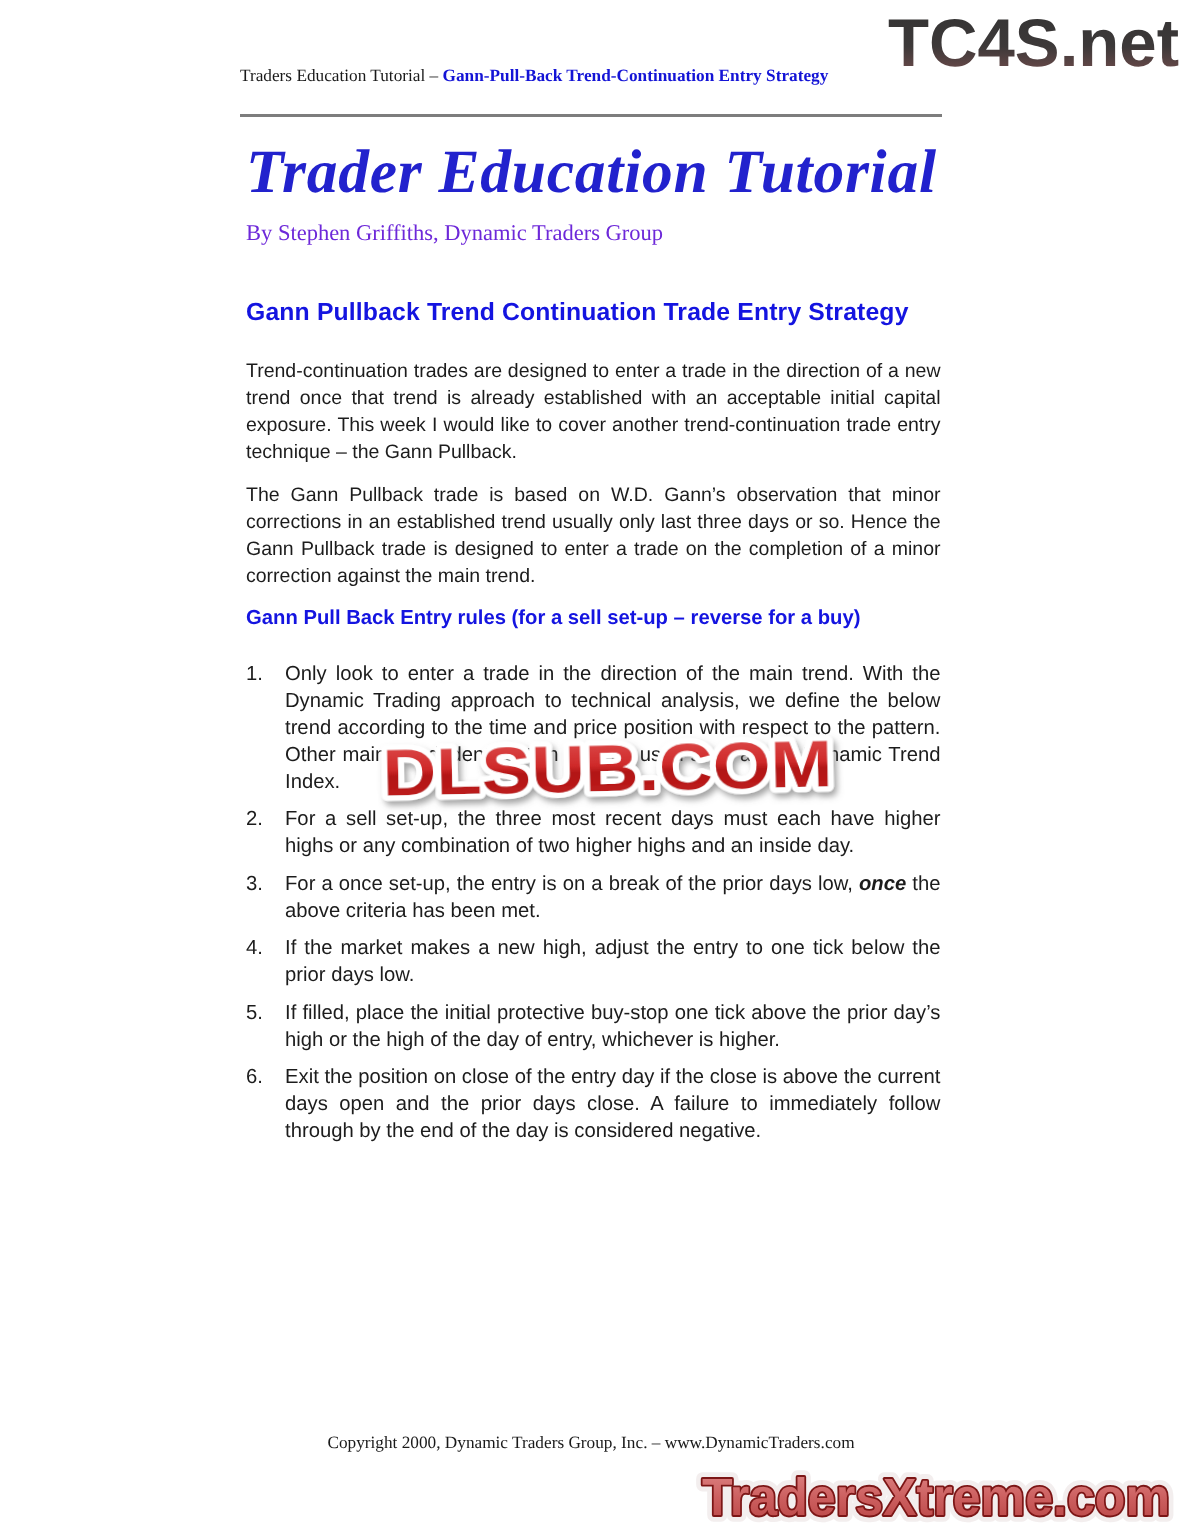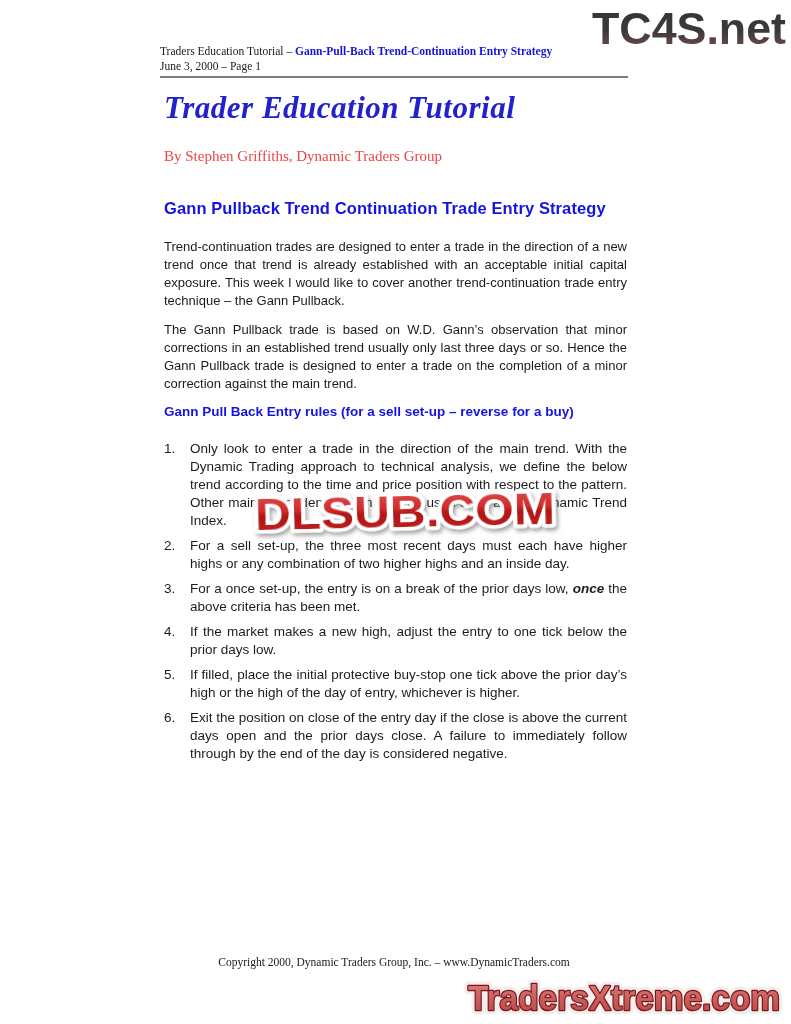--- a/index.html
+++ b/index.html
@@ -13,24 +13,24 @@
   body{font-family:"Liberation Sans", sans-serif;}
   .page{position:relative;width:791px;height:1024px;background:#fff;overflow:hidden;}
 
   .doc-header{position:absolute;top:44px;left:160px;width:468px;text-align:left;
     font-family:"Liberation Serif", serif;font-size:11.5px;line-height:15px;color:#1a1a1a;}
   .doc-header .hl{color:var(--header-blue);font-weight:bold;}
 
   .divider{position:absolute;top:76px;left:160px;width:468px;height:2px;background:#7d7d7d;}
 
   .title{position:absolute;top:90px;left:164px;font-family:"Liberation Serif", serif;
-    font-style:italic;font-weight:bold;font-size:31px;letter-spacing:.5px;color:var(--title-blue);}
+    font-style:italic;font-weight:bold;font-size:41px;letter-spacing:.5px;color:var(--title-blue);}
 
   .byline{position:absolute;top:148px;left:164px;font-family:"Liberation Serif", serif;
-    font-size:15px;color:#ef4444;}
+    font-size:15px;color:#6d28d9;}
 
   .section-heading{position:absolute;top:199px;left:164px;font-size:16.5px;font-weight:bold;
     color:var(--heading-blue);letter-spacing:.1px;text-align:right;}
 
   .para{position:absolute;left:164px;width:463px;font-size:13px;line-height:18px;
     text-align:justify;color:var(--body-ink);}
   .para-1{top:238px;}
   .para-2{top:321px;}
 
   .rules-heading{position:absolute;top:404px;left:164px;font-size:13.5px;font-weight:bold;
@@ -63,21 +63,20 @@
         <stop offset="1" stop-color="#7a5050"></stop>
       </linearGradient>
     </defs>
     <text x="101" y="42" text-anchor="middle" font-size="45" textLength="194" lengthAdjust="spacingAndGlyphs" fill="url(#tc4sGrad)">TC4S.net</text>
   </svg>
 
   <div class="doc-header">
     <div>
       <span>Traders Education Tutorial – </span><span class="hl">Gann-Pull-Back Trend-Continuation Entry Strategy</span>
     </div>
-    <div>June 3, 2000 – Page 1</div>
   </div>
 
   <div class="divider"></div>
 
   <h1 class="title">Trader Education Tutorial</h1>
 
   <div class="byline">By Stephen Griffiths, Dynamic Traders Group</div>
 
   <h2 class="section-heading">Gann Pullback Trend Continuation Trade Entry Strategy</h2>
 

